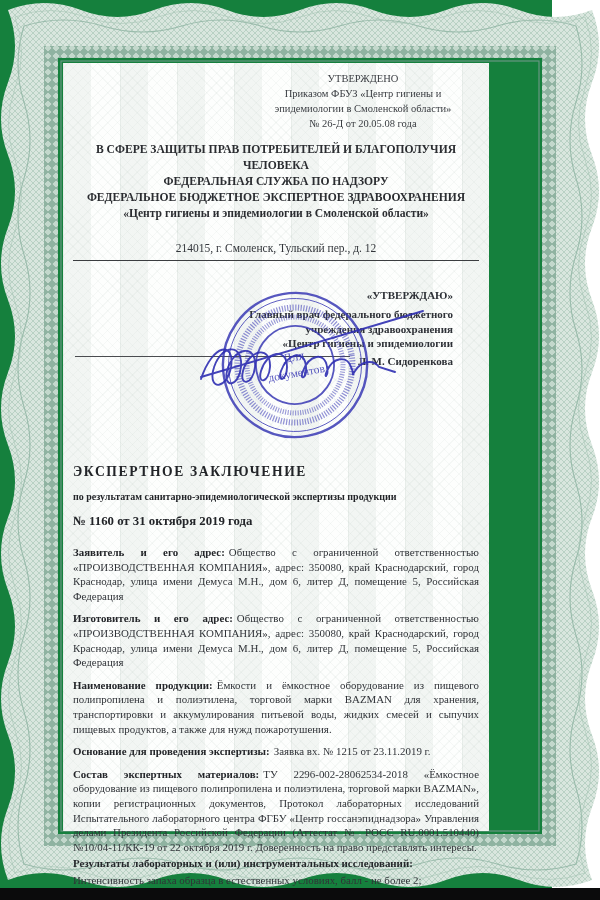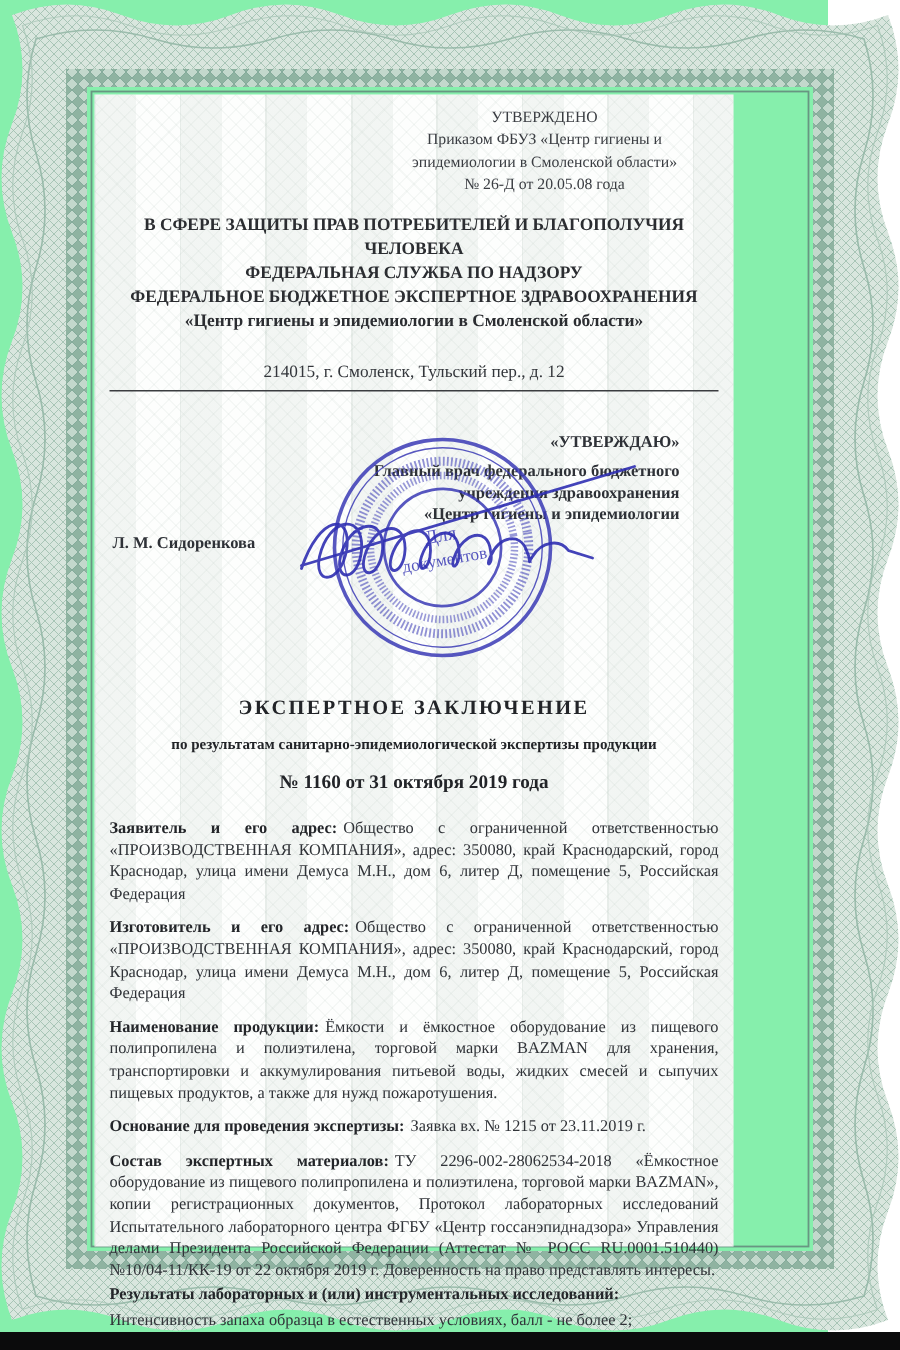--- a/index.html
+++ b/index.html
@@ -1,20 +1,20 @@
 <!DOCTYPE html>
 <html><head>
 <meta charset="utf-8">
 <style>
   html,body{margin:0;padding:0;}
   body{
     width:600px;height:900px;position:relative;background:#ffffff;overflow:hidden;
     font-family:"Liberation Serif","DejaVu Serif",serif;color:#2e3034;
   }
-  .page{position:absolute;left:0;top:0;width:552px;height:888px;background:#86efac;}
+  .page{position:absolute;left:0;top:0;width:552px;height:888px;background:#15803d;}
   .border-svg{position:absolute;left:0;top:0;width:600px;height:888px;}
   
   .content{
     position:absolute;left:63px;top:63px;right:63px;bottom:57px;
     padding:8px 10px 0 10px;
     background:
       repeating-linear-gradient(90deg, rgba(186,201,192,0.16) 0 28px, rgba(255,255,255,0) 28px 57px),
       repeating-linear-gradient(90deg, rgba(160,180,168,0.14) 0 1px, transparent 1px 57px),
       repeating-linear-gradient(45deg, rgba(172,190,180,0.10) 0 1px, transparent 1px 7px),
       repeating-linear-gradient(-45deg, rgba(172,190,180,0.10) 0 1px, transparent 1px 7px),
@@ -22,25 +22,25 @@
   }
   .appr-top{width:220px;margin-left:auto;margin-right:6px;text-align:center;
     font-size:10.5px;line-height:15px;color:#3a3d42;}
   .org{margin-top:11px;text-align:center;font-weight:bold;font-size:11.6px;line-height:16px;color:#2b2d31;}
   .addr-row{margin-top:20px;text-align:center;font-size:11.5px;padding-bottom:6px;
     border-bottom:1.6px solid #3b3d40;color:#33363b;}
   .approve-area{position:relative;height:150px;margin-top:24px;}
   .approve-block{width:378px;margin-left:auto;margin-right:26px;text-align:right;
     font-weight:bold;font-size:11px;line-height:14.5px;color:#2e3137;padding-top:2px;}
   .approve-title{line-height:17px;margin-bottom:3px;}
-  .sig-row{display:flex;align-items:flex-start;margin-top:3px;flex-direction:column;}
+  .sig-row{display:flex;align-items:center;margin-top:3px;}
   .sig-line{flex:1;border-bottom:1.1px solid #4a4c50;transform:translateY(-4px);margin-right:8px;}
   .stamp{position:absolute;left:140px;top:-2px;width:164px;height:164px;}
   .sig-svg{position:absolute;left:0;top:0;width:454px;height:160px;pointer-events:none;}
-  .title-block{margin-top:25px;text-align:center;font-weight:bold;color:#222428;}
+  .title-block{margin-top:25px;text-align:left;font-weight:bold;color:#222428;}
   .t1{font-size:13.6px;letter-spacing:1.6px;line-height:24px;}
   .t2{font-size:10px;line-height:25px;}
   .t3{font-size:12.8px;line-height:24px;}
   .body-text{margin-top:12px;}
   .para{font-size:10.9px;line-height:14.6px;text-align:justify;margin:0 0 8px 0;color:#303338;}
   .para b{color:#232529;margin-right:4px;}
   .para.tight{margin-bottom:2px;}
   .para.nolab{margin-top:0;}
   .scan-strip{position:absolute;left:0;top:888px;width:600px;height:12px;background:#0b0b0c;}
 </style>

